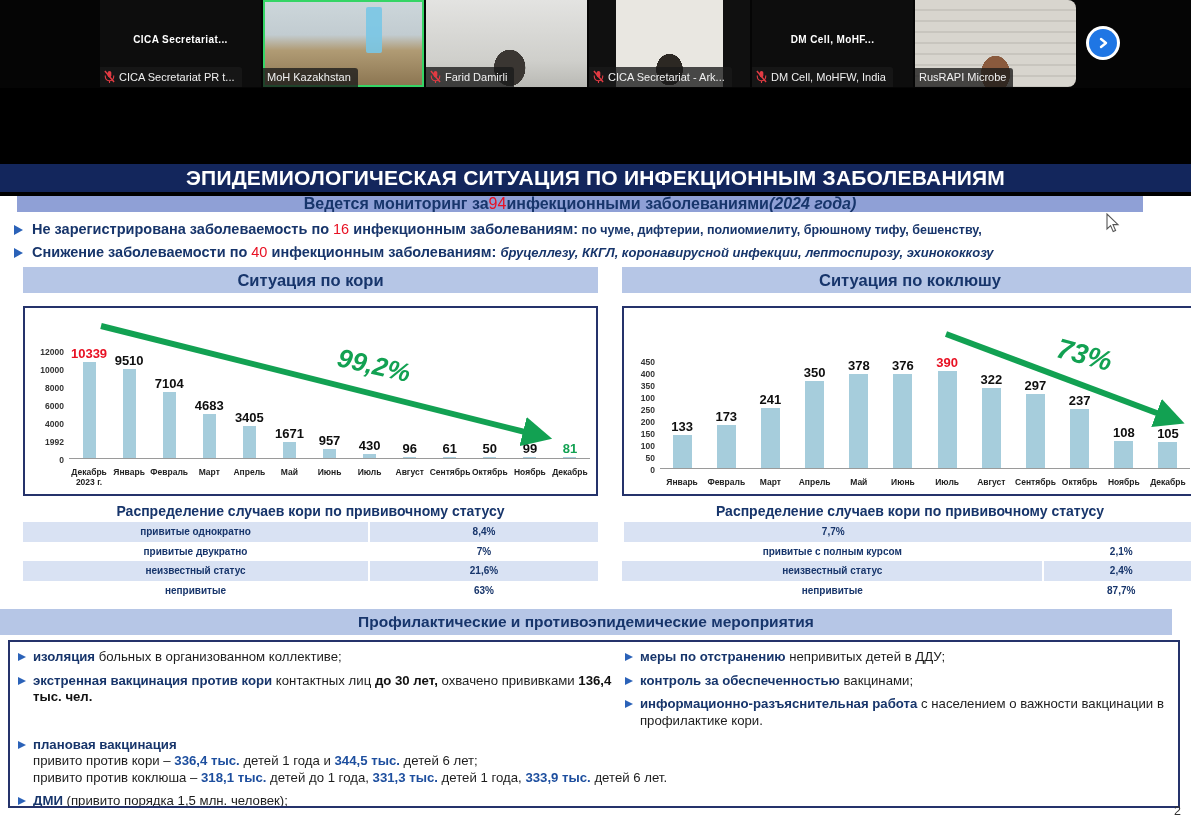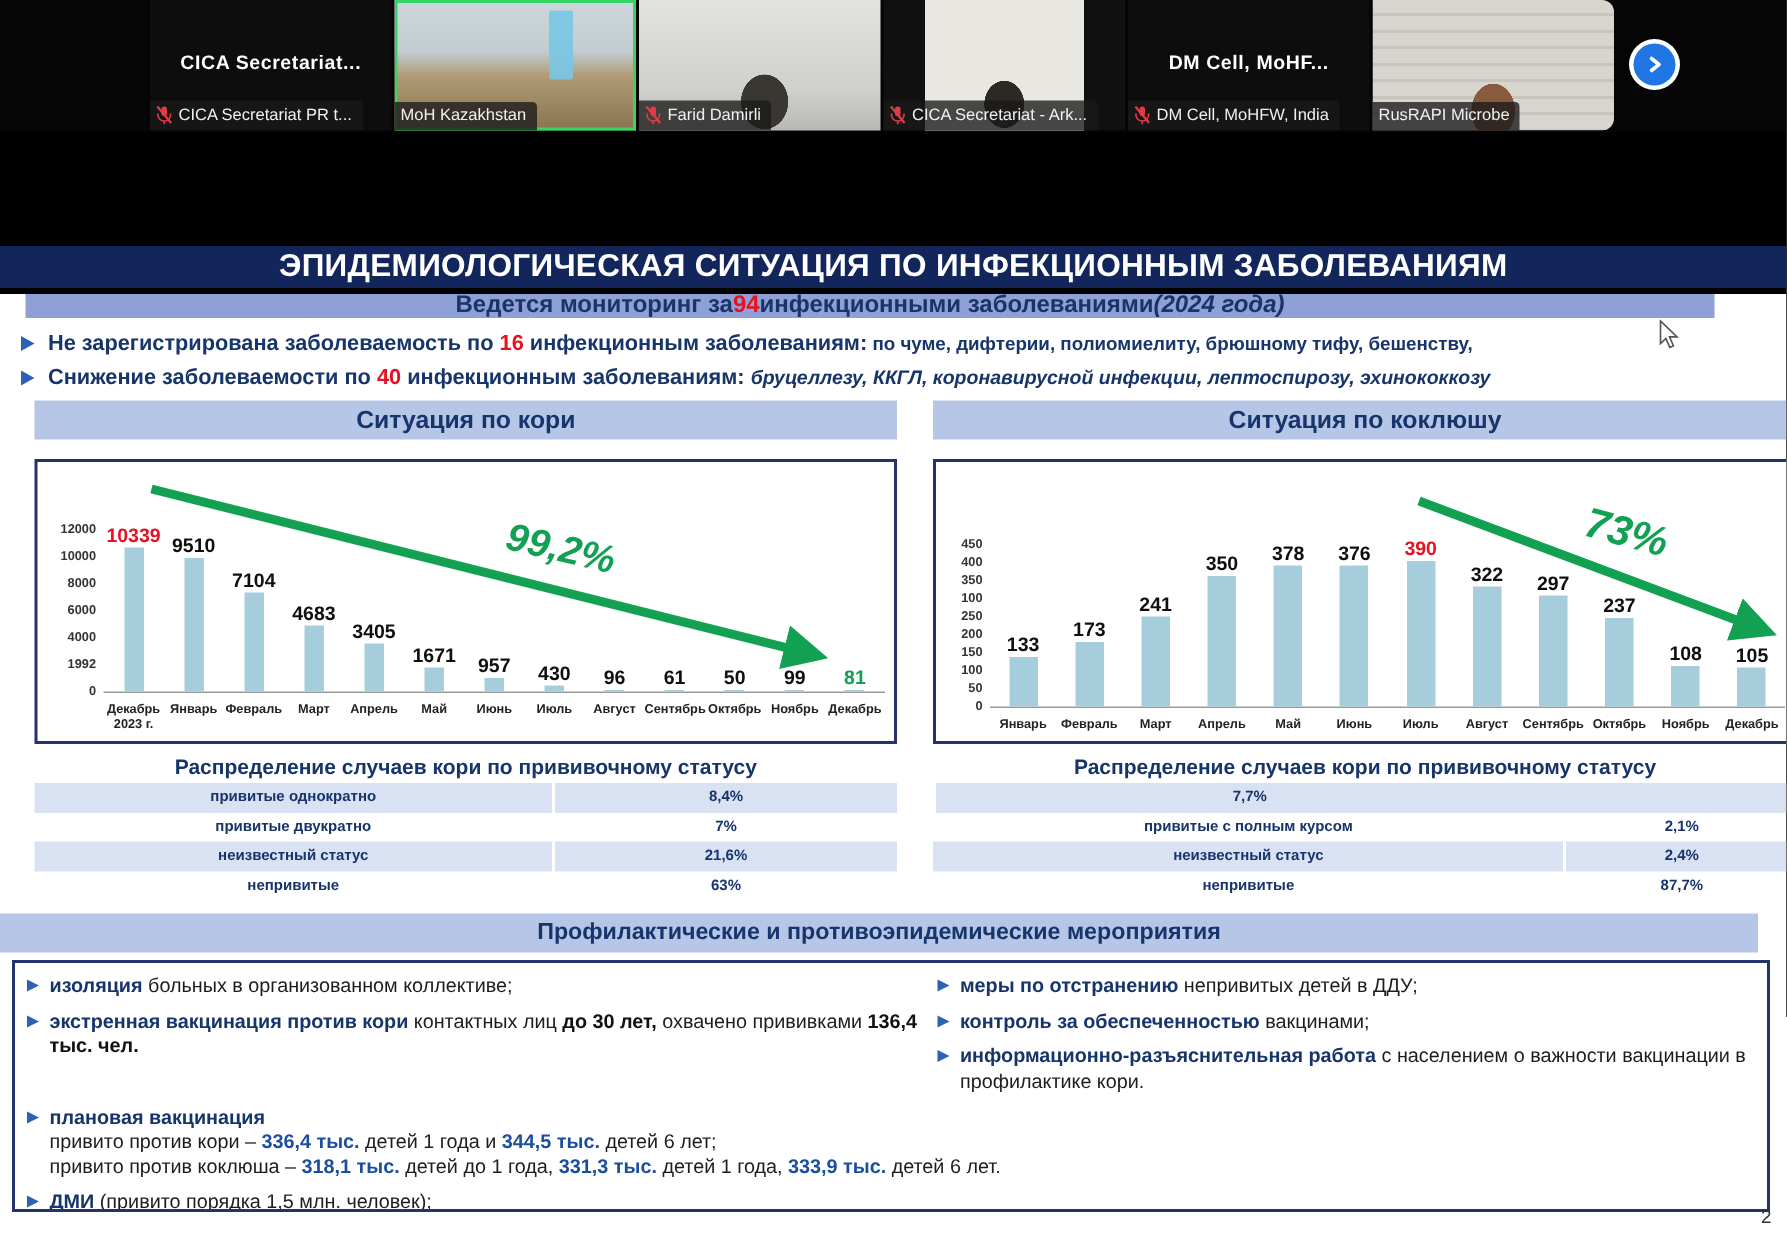--- a/index.html
+++ b/index.html
@@ -21,61 +21,61 @@
   .v-person-light { background:
       radial-gradient(ellipse 26px 30px at 52% 78%, #3a3632 0 60%, rgba(0,0,0,0) 61%),
       linear-gradient(180deg,#e3e3e1 0%,#cfcfcb 70%,#b9b9b4 100%); }
   .v-person-dark { background:
       radial-gradient(ellipse 22px 26px at 50% 80%, #2c2823 0 60%, rgba(0,0,0,0) 61%),
       linear-gradient(90deg,#101010 0 17%, #e9e7e1 17% 83%, #101010 83%); }
   .v-newsroom { background:
       radial-gradient(ellipse 24px 30px at 50% 85%, #8a5a3d 0 60%, rgba(0,0,0,0) 61%),
       repeating-linear-gradient(180deg,#d8d5ce 0 9px,#c8c5be 9px 11px); }
   .center-label { position:absolute; top:34px; left:0; width:100%; text-align:center;
-      color:#fff; font-weight:700; font-size:13px; letter-spacing:.4px; white-space:nowrap; }
+      color:#fff; font-weight:700; font-size:10px; letter-spacing:.4px; white-space:nowrap; }
   .nameplate { position:absolute; left:0; bottom:0; max-width:100%; display:flex; align-items:center;
       gap:4px; background:rgba(25,25,25,.78); color:#f0f0f0; font-size:11px;
       padding:3px 7px 4px 4px; white-space:nowrap; overflow:hidden; border-radius:0 3px 0 0; }
   .nameplate .mic { display:inline-flex; flex:0 0 auto; }
   .next-btn { position:absolute; left:1086px; top:26px; width:34px; height:34px; border:none;
       border-radius:50%; background:#fff; display:flex; align-items:center; justify-content:center;
       cursor:pointer; padding:0; }
   .next-btn .inner { width:28px; height:28px; border-radius:50%; background:#1f76e4;
       display:flex; align-items:center; justify-content:center; }
 
   .spacer { height:76px; background:#000; }
 
   
   .title-band { height:28px; background:#13265c; color:#fff; text-align:center;
       font-weight:700; font-size:21px; line-height:28px; letter-spacing:.2px; }
   .slide { position:relative; height:630px; background:#fff; }
 
   .banner { width:1126px; height:16px; margin:4px 0 0 17px; background:#8fa0d6;
       display:flex; align-items:center; justify-content:center; font-size:16px; }
   .seg-n   { color:#17356b; font-weight:700; }
-  .seg-r   { color:#e81123; font-weight:700; }
+  .seg-r   { color:#e81123; font-weight:400; }
   .seg-i   { color:#17356b; font-weight:700; font-style:italic; }
   .seg-sm  { color:#17356b; font-weight:700; font-size:12.5px; }
   .seg-smi { color:#17356b; font-weight:700; font-style:italic; font-size:13px; }
   .seg-lead{ color:#17356b; font-weight:700; }
   .seg-plain{ color:#1d1d1d; }
   .seg-bk  { color:#111; font-weight:700; }
   .seg-bnum{ color:#1d4e9e; font-weight:700; }
 
   .bullets { margin:9px 14px 0 14px; }
   .bullet-line { display:flex; align-items:baseline; gap:9px; margin-bottom:7px; font-size:14.5px; }
   .tri { width:0; height:0; border-left:9px solid #2b62b8; border-top:5px solid transparent;
       border-bottom:5px solid transparent; flex:0 0 auto; transform:translateY(1px); }
 
   .sections { display:grid; grid-template-columns:575px 576px; column-gap:24px; margin:7px 0 0 8px;padding-left:15px; }
   .sec-header { height:26px; background:#b6c6e6; display:flex; align-items:center; justify-content:center;
       color:#17356b; font-weight:700; font-size:16.5px; }
   .chart-box { position:relative; margin-top:13px; height:190px; border:2px solid #25336b; background:#fff; }
   .chart-area { position:absolute; left:6px; right:6px; bottom:6px; }
-  .plot-row { display:flex; align-items:center; }
+  .plot-row { display:flex; align-items:flex-start; }
   .yaxis { display:flex; flex-direction:column; justify-content:space-between; height:118px;
       font-size:8.5px; font-weight:700; color:#333; text-align:right; padding-right:5px; }
   .ch0 .yaxis { width:38px; } .ch1 .yaxis { width:30px; }
   .bars { flex:1; display:flex; align-items:flex-end; height:112px; border-bottom:1px solid #9a9a9a; }
   .bar-cell { flex:1; display:flex; flex-direction:column; align-items:center; min-width:0; }
   .bar-label { font-size:13px; font-weight:700; color:#0f0f0f; margin-bottom:1px; white-space:nowrap; }
   .label-red { color:#e81123; } .label-green { color:#12a152; }
   .bar { background:#a6cddc; }
   .ch0 .bar { width:13px; } .ch1 .bar { width:19px; }
   .cats { display:flex; margin-top:3px; }

